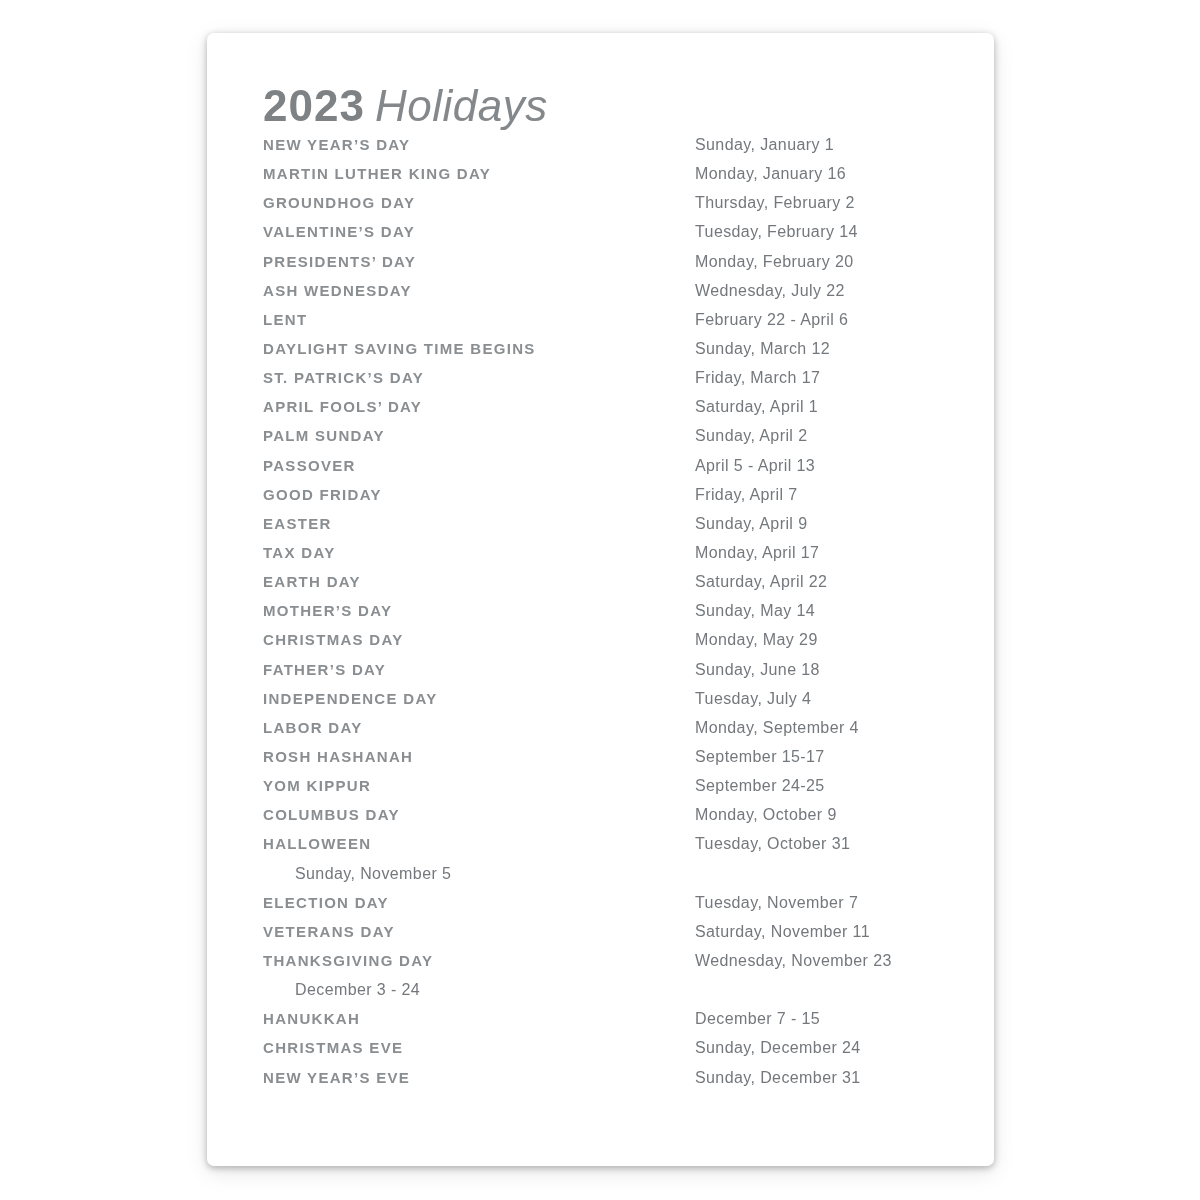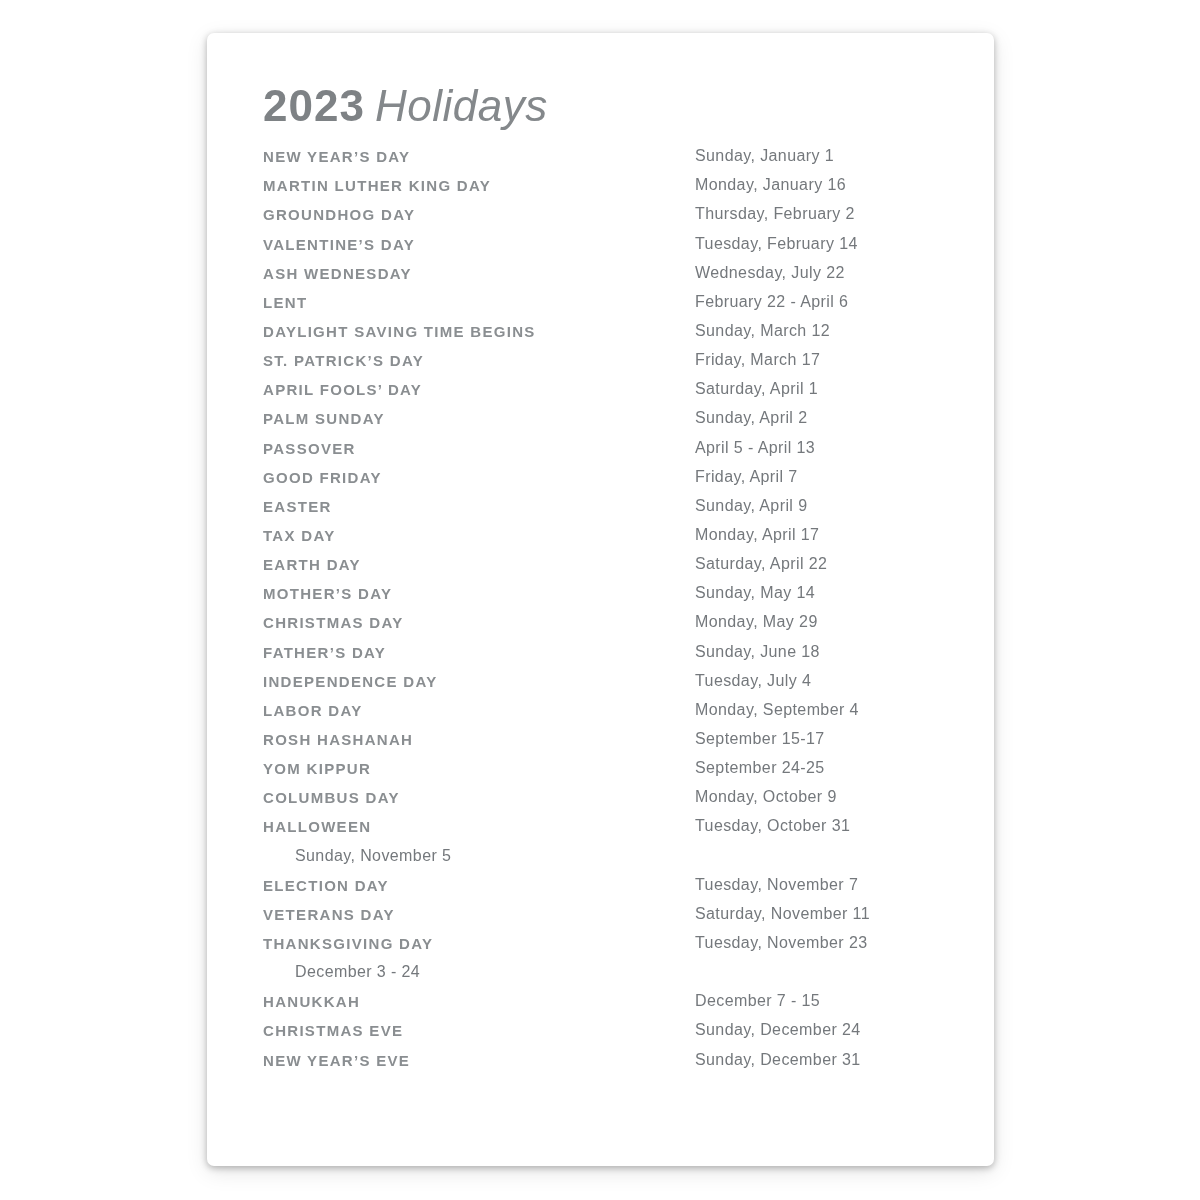--- a/index.html
+++ b/index.html
@@ -50,21 +50,21 @@
   }
   .list {
     position: absolute;
     left: 56px;
     top: 103px;
     width: 700px;
   }
   .row {
     display: flex;
     height: 29.15px;
-    align-items: flex-end;
+    align-items: flex-start;
   }
   .hname {
     width: 400px;
     flex: 0 0 400px;
     font-size: 15px;
     font-weight: bold;
     letter-spacing: 1.3px;
     color: #8a8e91;
     white-space: nowrap;
   }
@@ -99,20 +99,24 @@
   <div class="row">
     <div class="hname">GROUNDHOG DAY</div>
     <div class="hdate">Thursday, February 2</div>
   </div>
 
   <div class="row">
     <div class="hname">VALENTINE’S DAY</div>
     <div class="hdate">Tuesday, February 14</div>
   </div>
 
+  <div class="row">
+    <div class="hname">PRESIDENTS’ DAY</div>
+    <div class="hdate">Monday, February 20</div>
+  </div>
 
   <div class="row">
     <div class="hname">ASH WEDNESDAY</div>
     <div class="hdate">Wednesday, July 22</div>
   </div>
 
   <div class="row">
     <div class="hname">LENT</div>
     <div class="hdate">February 22 - April 6</div>
   </div>
@@ -216,21 +220,21 @@
     <div class="hdate">Tuesday, November 7</div>
   </div>
 
   <div class="row">
     <div class="hname">VETERANS DAY</div>
     <div class="hdate">Saturday, November 11</div>
   </div>
 
   <div class="row">
     <div class="hname">THANKSGIVING DAY</div>
-    <div class="hdate">Tuesday, November 23</div>
+    <div class="hdate">Wednesday, November 23</div>
   </div>
 
   <div class="row">
     <div class="hdate">December 3 - 24</div>
   </div>
 
   <div class="row">
     <div class="hname">HANUKKAH</div>
     <div class="hdate">December 7 - 15</div>
   </div>

